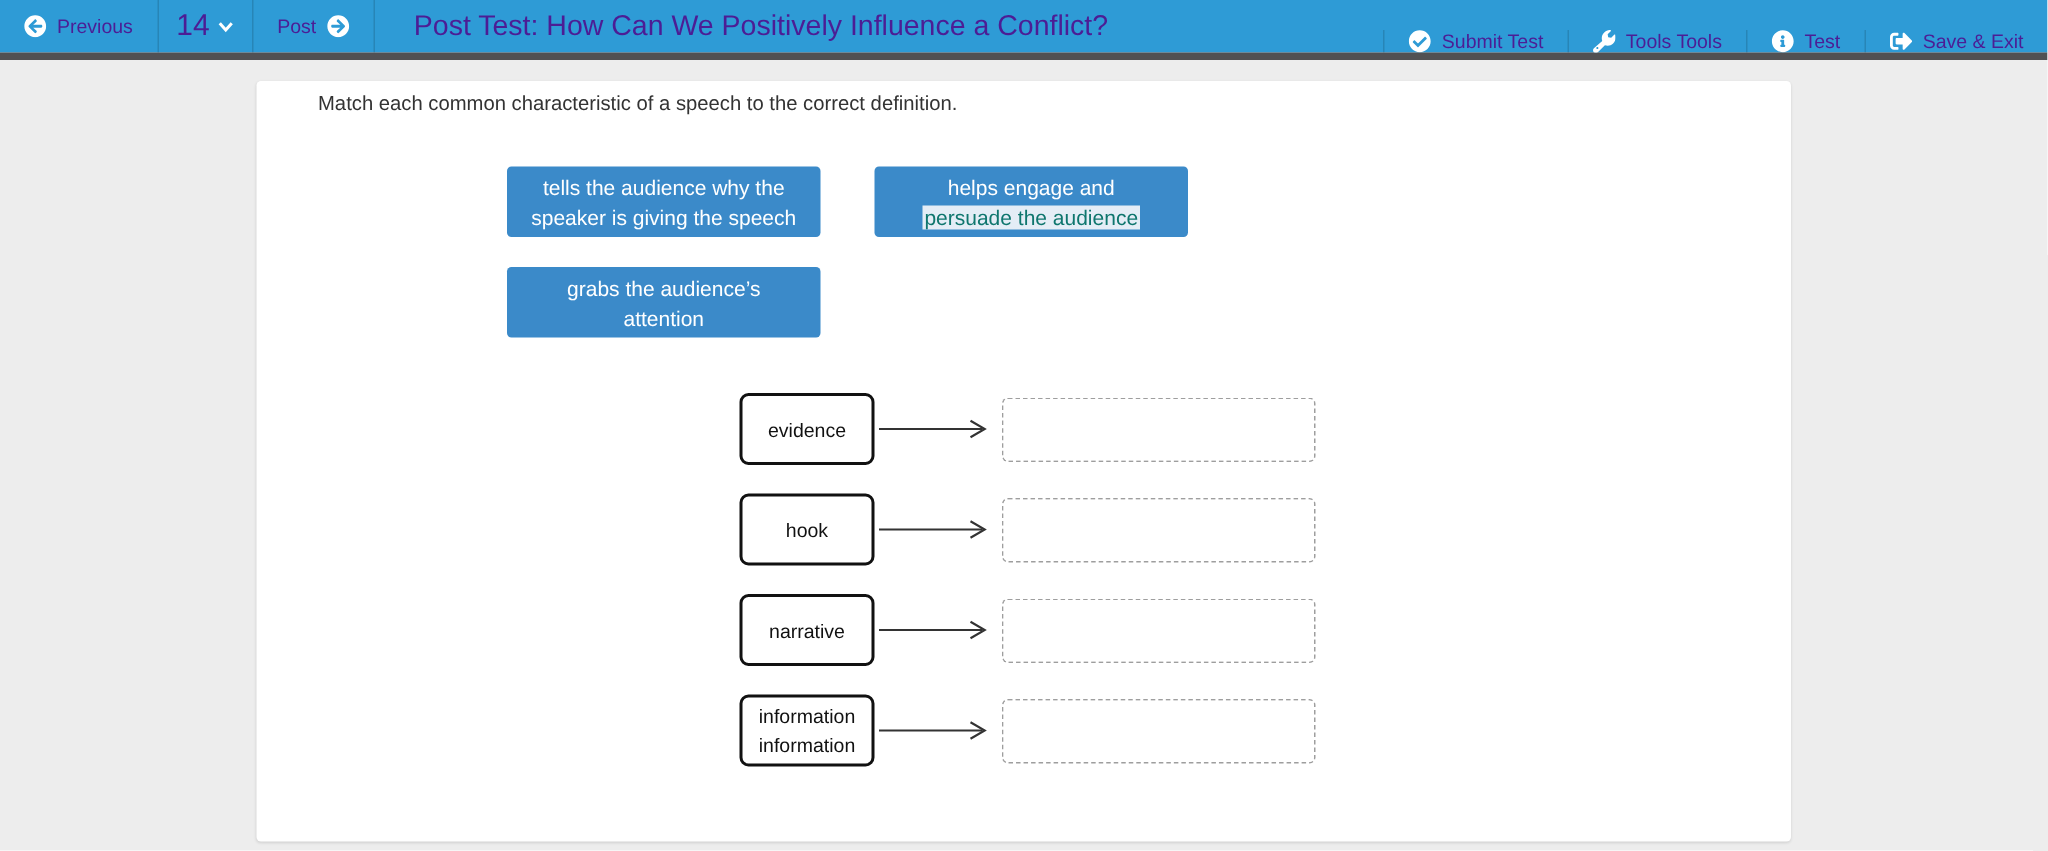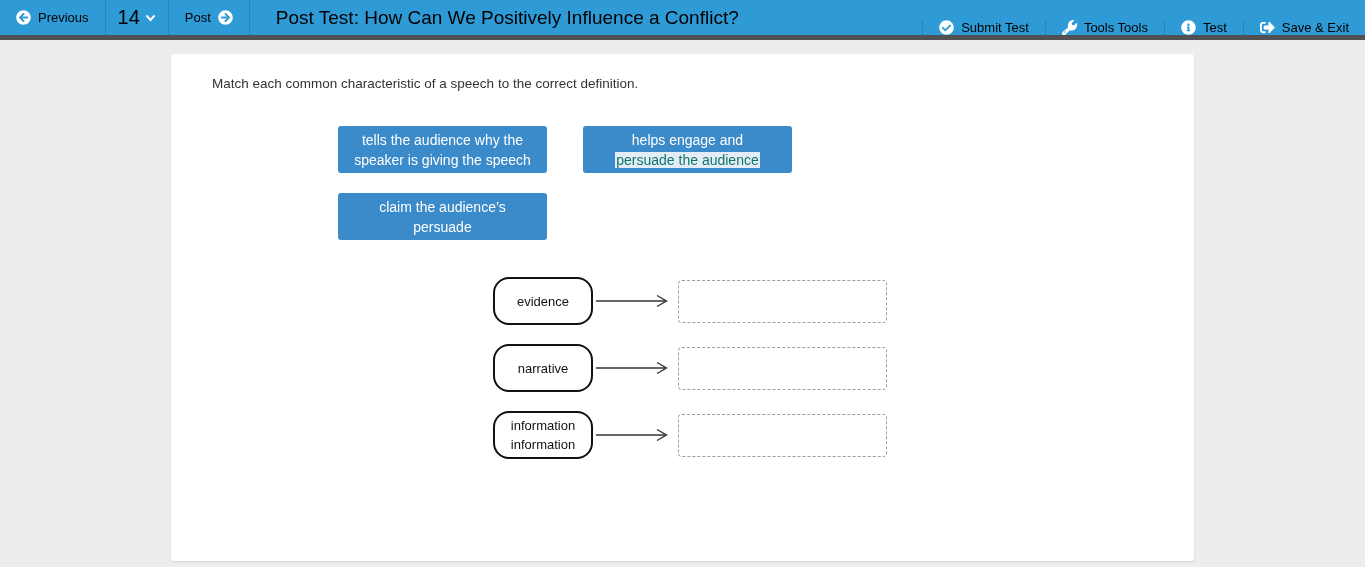--- a/index.html
+++ b/index.html
@@ -9,21 +9,21 @@
     background:#ededed;
     overflow:hidden;
   }
 
   
   .topbar{
     height:35px;
     background:var(--header-blue,#2e9bd6);
     display:flex;
     align-items:stretch;
-    color:#000000;
+    color:#4c1d95;
     font-size:13px;
     white-space:nowrap;
   }
   .nav-item{
     display:flex;
     align-items:center;
     gap:7px;
     padding:0 16px;
     cursor:pointer;
   }
@@ -55,21 +55,21 @@
   .card{
     width:1023px;
     margin:0 auto;
     background:#ffffff;
     height:507px;
     border-radius:3px;
     box-shadow:0 1px 2px rgba(0,0,0,0.12);
     overflow:hidden;
   }
   .instruction{
-    margin:22px 0 0 41px;
+    margin:7px 0 0 41px;
     font-size:13.5px;
     color:#333;
   }
 
   
   .choices{
     margin:35px 0 0 167px;
     width:454px;
     display:grid;
     grid-template-columns:repeat(2,209px);
@@ -98,24 +98,24 @@
 
   
   .rows{ margin:37px 0 0 322px; }
   .match-row{
     display:flex;
     align-items:center;
     height:48px;
     margin-bottom:19px;
   }
   .term-box{
-    width:100px;
+    width:90px;
     height:48px;
     border:2px solid #111;
-    border-radius:16px;
+    border-radius:6px;
     background:#fff;
     display:flex;
     align-items:center;
     justify-content:center;
     text-align:center;
     font-size:13px;
     line-height:19px;
     color:#111;
     padding:2px 3px;
   }
@@ -217,39 +217,49 @@
         <span>speaker is giving the speech</span>
       </div>
 
       <div class="tile">
         <span>helps engage and</span>
         <span><span class="sel">persuade the audience</span></span>
       </div>
 
 
       <div class="tile">
-        <span>claim the audience’s</span>
-        <span>persuade</span>
+        <span>grabs the audience’s</span>
+        <span>attention</span>
       </div>
 
     </div>
 
     <div class="rows">
 
       <div class="match-row">
         <div class="term-box">
           <span>evidence</span>
         </div>
         <svg class="arrow" width="80" height="14" viewBox="0 0 80 14">
             <line x1="1" y1="7" x2="70" y2="7" stroke="#333" stroke-width="1.4"></line>
             <polyline points="62,1.5 71.5,7 62,12.5" fill="none" stroke="#333" stroke-width="1.4"></polyline>
           </svg>
         <div class="drop-box"></div>
       </div>
 
+      <div class="match-row">
+        <div class="term-box">
+          <span>hook</span>
+        </div>
+        <svg class="arrow" width="80" height="14" viewBox="0 0 80 14">
+            <line x1="1" y1="7" x2="70" y2="7" stroke="#333" stroke-width="1.4"></line>
+            <polyline points="62,1.5 71.5,7 62,12.5" fill="none" stroke="#333" stroke-width="1.4"></polyline>
+          </svg>
+        <div class="drop-box"></div>
+      </div>
 
       <div class="match-row">
         <div class="term-box">
           <span>narrative</span>
         </div>
         <svg class="arrow" width="80" height="14" viewBox="0 0 80 14">
             <line x1="1" y1="7" x2="70" y2="7" stroke="#333" stroke-width="1.4"></line>
             <polyline points="62,1.5 71.5,7 62,12.5" fill="none" stroke="#333" stroke-width="1.4"></polyline>
           </svg>
         <div class="drop-box"></div>

